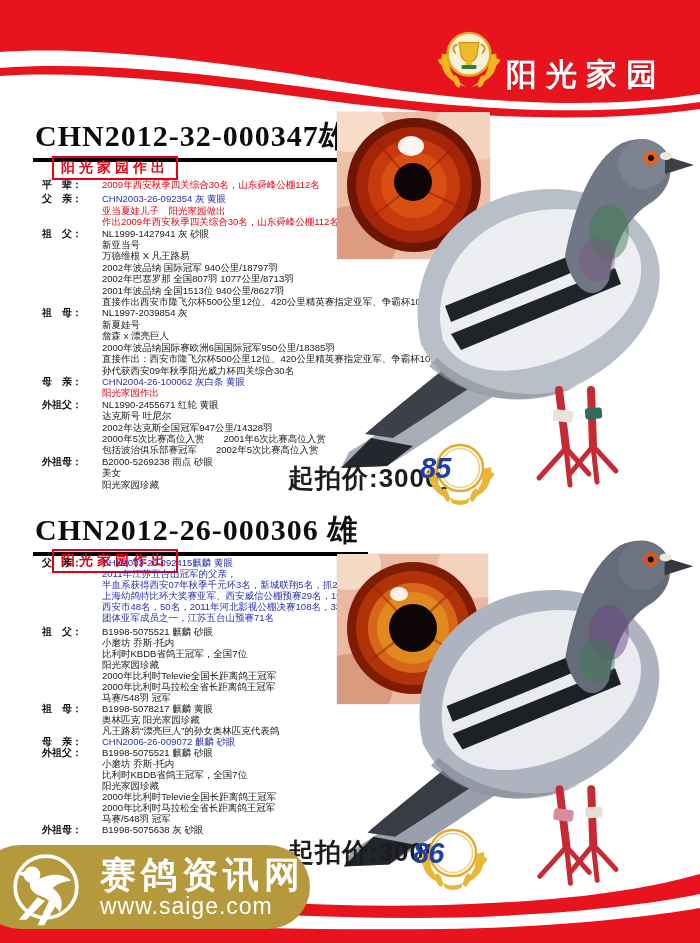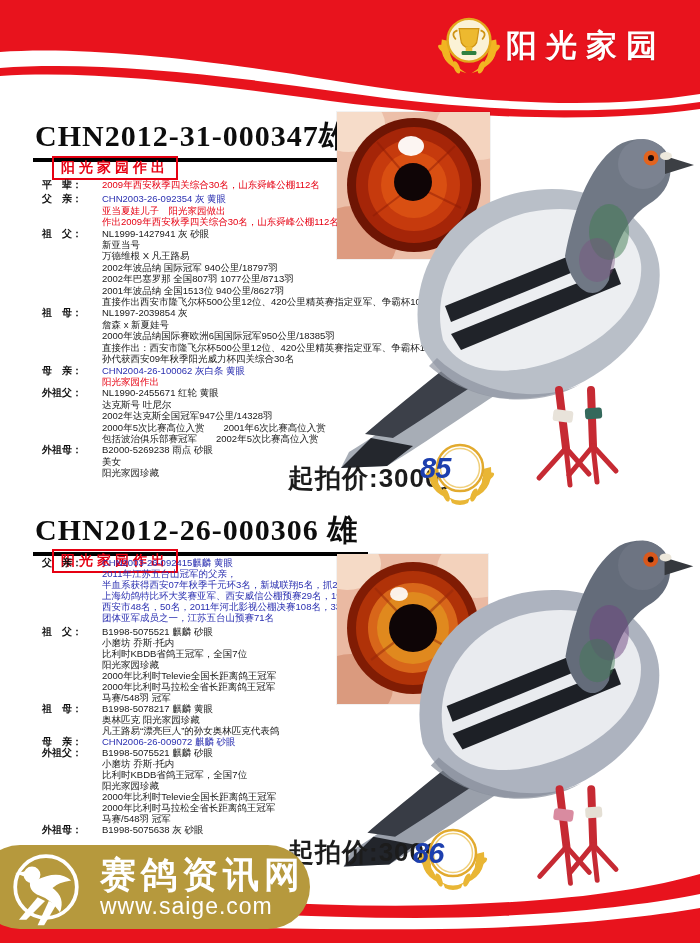--- a/index.html
+++ b/index.html
@@ -3,21 +3,21 @@
 <meta charset="utf-8">
 <style>
   *{margin:0;padding:0;box-sizing:border-box}
   html,body{width:700px;height:943px}
   body{position:relative;background:#fff;font-family:"Liberation Sans",sans-serif;overflow:hidden;color:#1a1a1a}
   .abs{position:absolute}
 
   
   .band svg{display:block}
 
-  .brand-wrap{left:432px;top:4px;width:268px;height:84px;display:flex;align-items:center;z-index:2}
+  .brand-wrap{left:432px;top:12px;width:268px;height:84px;display:flex;align-items:flex-end;z-index:2}
   .brand-text{color:#fff;font-size:31px;font-weight:bold;letter-spacing:9px;white-space:nowrap;text-shadow:0 1px 1px rgba(120,0,0,.35)}
 
   
   .ring-title{font-family:"Liberation Serif",serif;font-weight:bold;font-size:30px;letter-spacing:1px;color:#0d0d0d;border-bottom:4px solid #000;padding:0 10px 1px 2px;white-space:nowrap;z-index:2}
   .origin-box{border:2px solid #e60012;color:#e60012;font-weight:bold;font-size:14px;letter-spacing:4px;padding:1px 7px;white-space:nowrap;z-index:2;background:rgba(255,255,255,.0)}
 
   
   .pedigree{width:640px;font-size:9.5px;line-height:11.4px;z-index:2}
   .pedigree.tight{line-height:11px}
   .ped-row{display:flex}
@@ -76,21 +76,21 @@
       <path d="M33,19 h24 l-2,13 a10,10 0 0 1 -20,0 Z" fill="#edb92f" stroke="#cf9414" stroke-width="1.5"></path>
       <path d="M31,21 q-9,3 -2,11" fill="none" stroke="#cf9414" stroke-width="2"></path>
       <path d="M59,21 q9,3 2,11" fill="none" stroke="#cf9414" stroke-width="2"></path>
       <rect x="41" y="41" width="8" height="5" fill="#edb92f"></rect>
       <rect x="36" y="46" width="18" height="5" rx="1.5" fill="#2e8040"></rect>
     </svg>
   </span>
   <span class="brand-text">阳光家园</span>
 </div>
 
-<div class="abs ring-title" style="left:33px;top:116px">CHN2012-31-000347雄</div>
+<div class="abs ring-title" style="left:33px;top:116px">CHN2012-32-000347雄</div>
 <div class="abs origin-box" style="left:52px;top:156px">阳光家园作出</div>
 <div class="abs pedigree" style="left:42px;top:179px">
     <div class="ped-row">
       <span class="ped-label">平　辈：</span>
       <div class="ped-lines">
         <div class="ped-line c-red">2009年西安秋季四关综合30名，山东舜峰公棚112名</div>
       </div>
     </div>
     <div class="ped-row">
       <span class="ped-label">父　亲：</span>
@@ -109,21 +109,22 @@
         <div class="ped-line c-black">2002年波品纳 国际冠军 940公里/18797羽</div>
         <div class="ped-line c-black">2002年巴塞罗那 全国807羽 1077公里/8713羽</div>
         <div class="ped-line c-black">2001年波品纳 全国1513位 940公里/8627羽</div>
         <div class="ped-line c-black">直接作出西安市隆飞尔杯500公里12位、420公里精英赛指定亚军、争霸杯10位</div>
       </div>
     </div>
     <div class="ped-row">
       <span class="ped-label">祖　母：</span>
       <div class="ped-lines">
         <div class="ped-line c-black">NL1997-2039854 灰</div>
-        <div class="ped-line c-black">詹森 x 新夏娃号</div>
+        <div class="ped-line c-black">新夏娃号</div>
+        <div class="ped-line c-black">詹森 x 漂亮巨人</div>
         <div class="ped-line c-black">2000年波品纳国际赛欧洲6国国际冠军950公里/18385羽</div>
         <div class="ped-line c-black">直接作出：西安市隆飞尔杯500公里12位、420公里精英赛指定亚军、争霸杯10位</div>
         <div class="ped-line c-black">孙代获西安09年秋季阳光威力杯四关综合30名</div>
       </div>
     </div>
     <div class="ped-row">
       <span class="ped-label">母　亲：</span>
       <div class="ped-lines">
         <div class="ped-line c-blue">CHN2004-26-100062 灰白条 黄眼</div>
         <div class="ped-line c-red">阳光家园作出</div>

